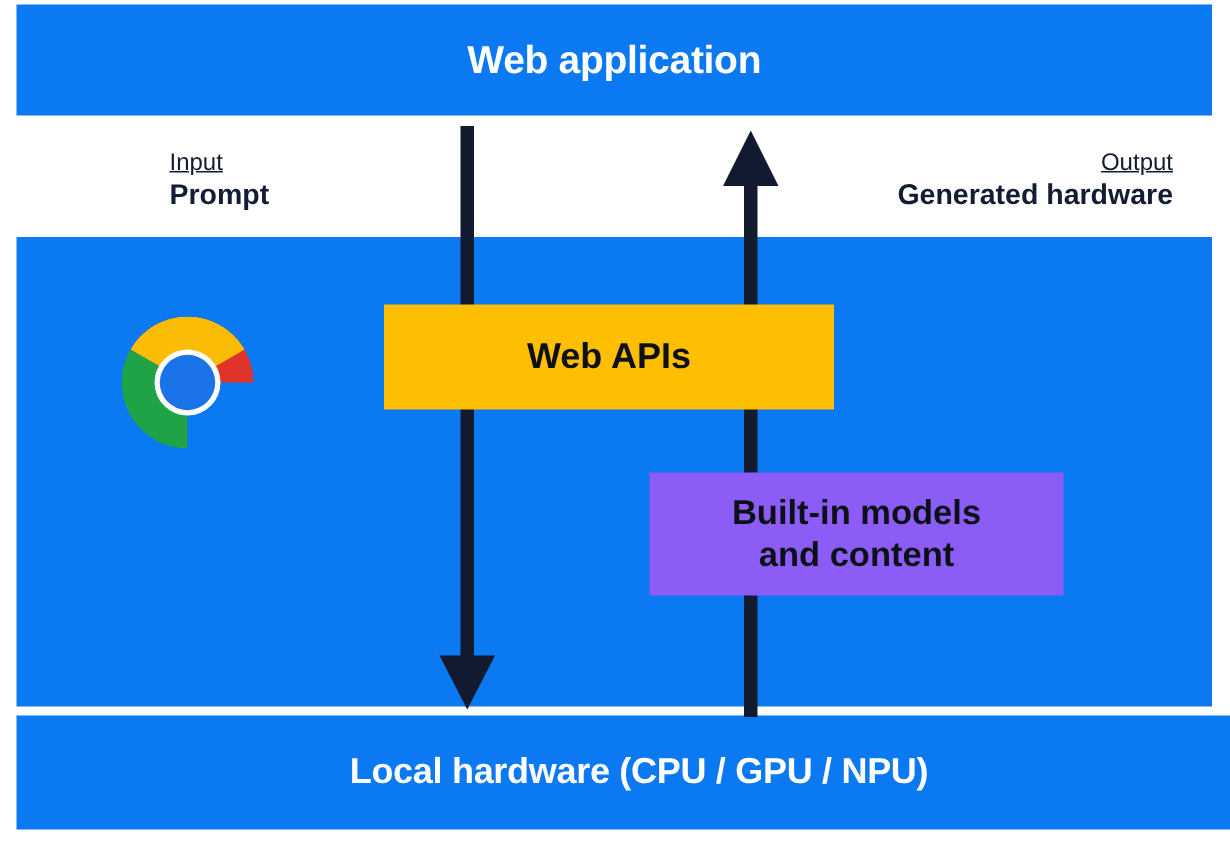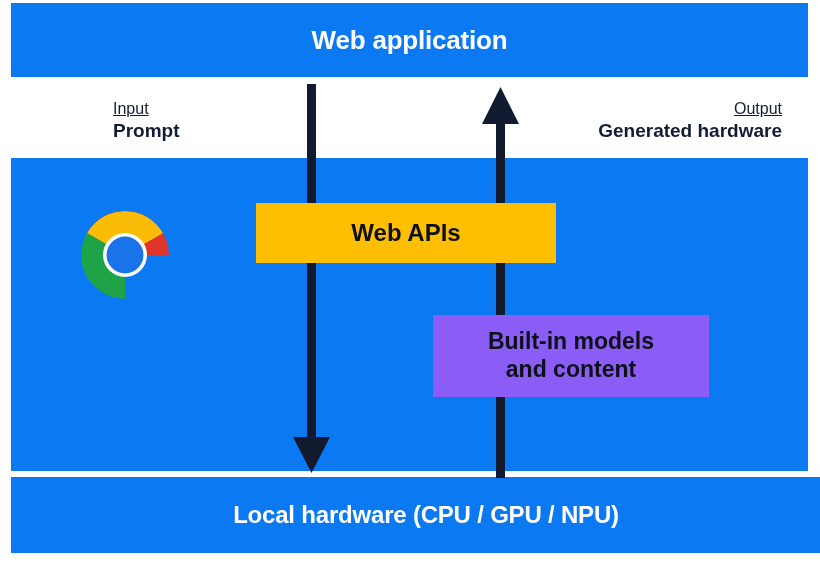--- a/index.html
+++ b/index.html
@@ -107,21 +107,21 @@
     justify-content: center;
     text-align: center;
     color: #0d1117;
     font-weight: bold;
     z-index: 5;
   }
   #box-web-apis {
     left: 256px;
     top: 203px;
     width: 300px;
-    height: 60px;
+    height: 70px;
     font-size: 24px;
   }
   #box-built-in-models {
     left: 433px;
     top: 315px;
     width: 276px;
     height: 82px;
     font-size: 23px;
     line-height: 1.2;
   }

